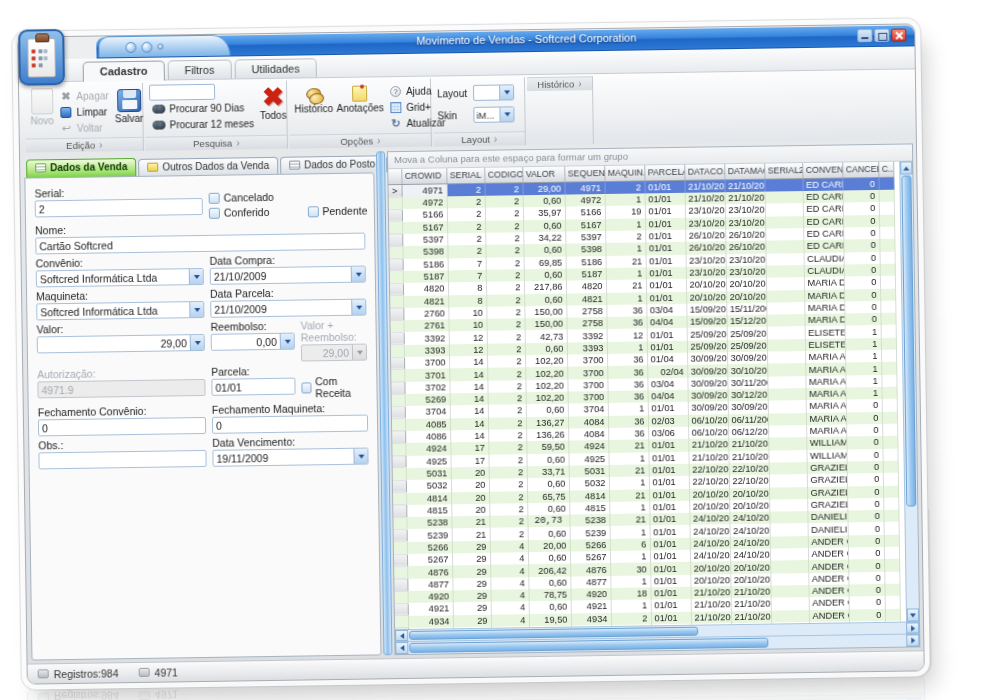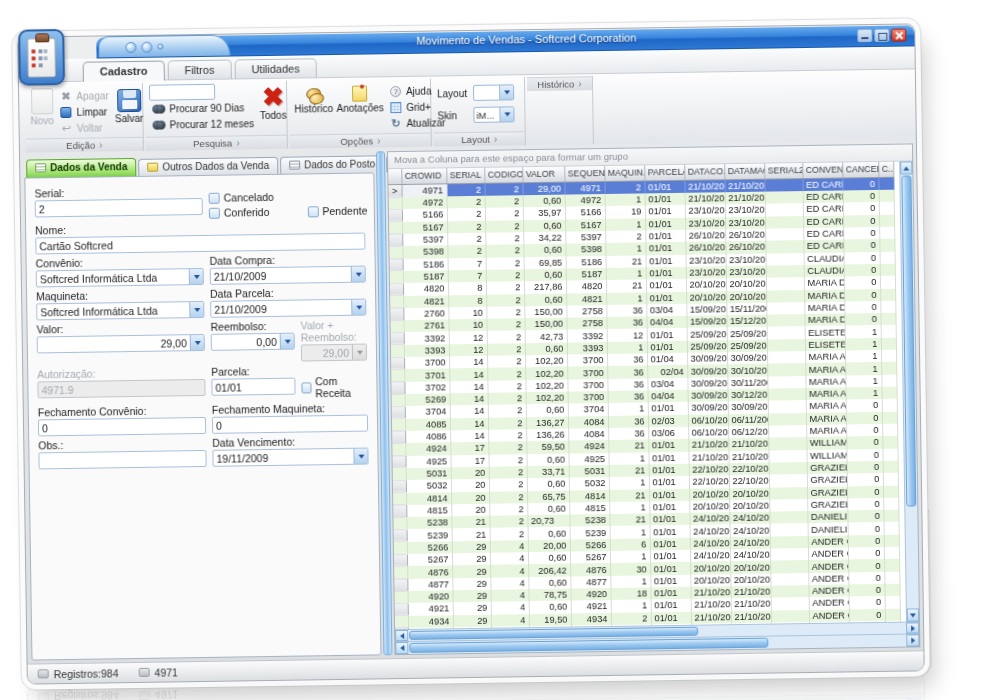--- a/index.html
+++ b/index.html
@@ -967,21 +967,21 @@
                     <td style="text-align: left;"></td>
                     <td style="text-align: left;">GRAZIELE B...</td>
                     <td style="text-align: right;">0</td>
                     <td style="text-align: left;"></td>
                   </tr>
                   <tr class="alt">
                     <td class="ind"></td>
                     <td style="text-align: right;">5238</td>
                     <td style="text-align: right;">21</td>
                     <td style="text-align: right;">2</td>
-                    <td style="text-align: left;">20,73</td>
+                    <td style="text-align: center; font-family: Liberation Mono, monospace;">20,73</td>
                     <td style="text-align: right;">5238</td>
                     <td style="text-align: right;">21</td>
                     <td style="text-align: left;">01/01</td>
                     <td style="text-align: left;">24/10/2009</td>
                     <td style="text-align: left;">24/10/2009</td>
                     <td style="text-align: left;"></td>
                     <td style="text-align: left;">DANIELI JU...</td>
                     <td style="text-align: right;">0</td>
                     <td style="text-align: left;"></td>
                   </tr>

